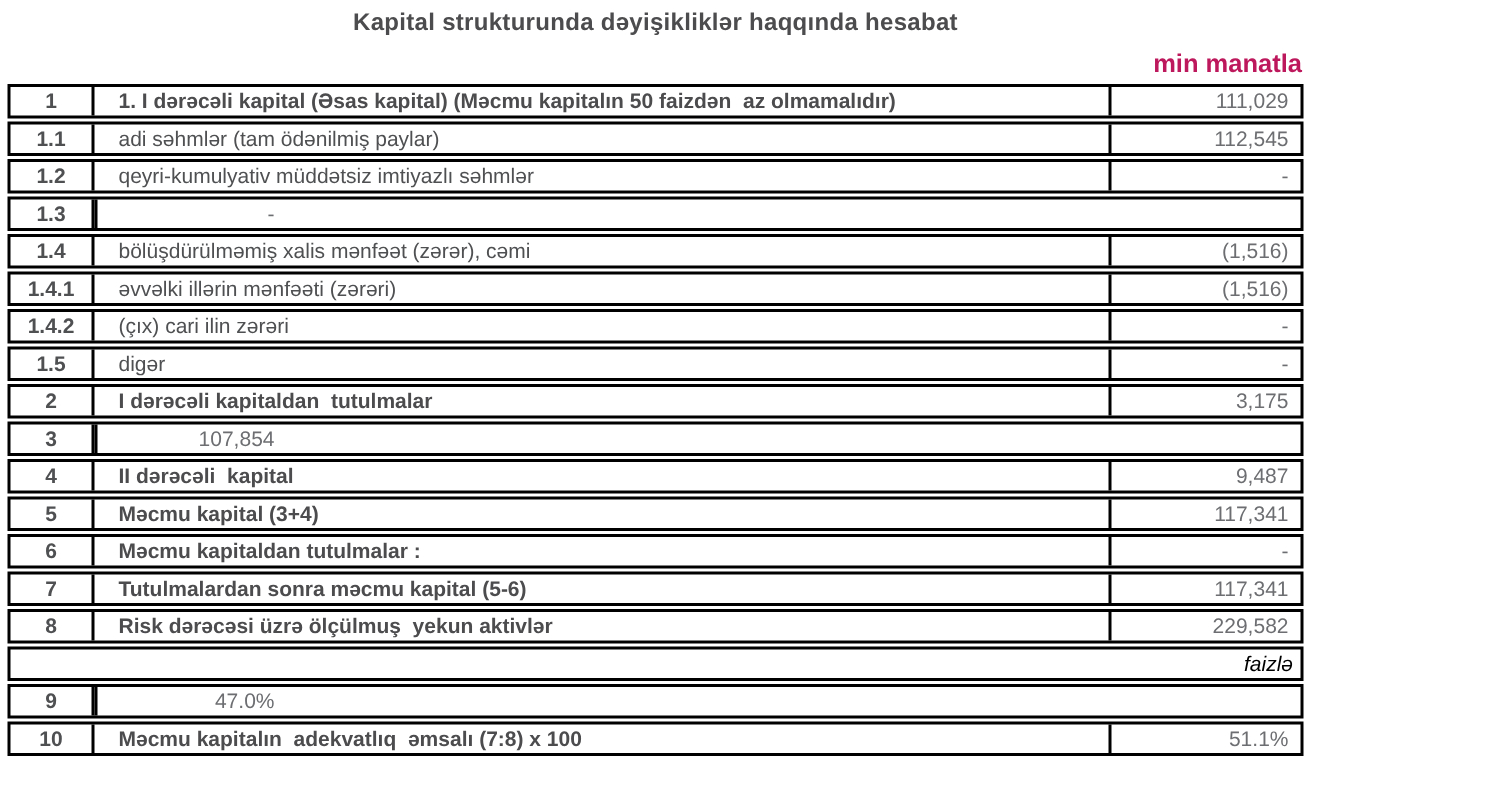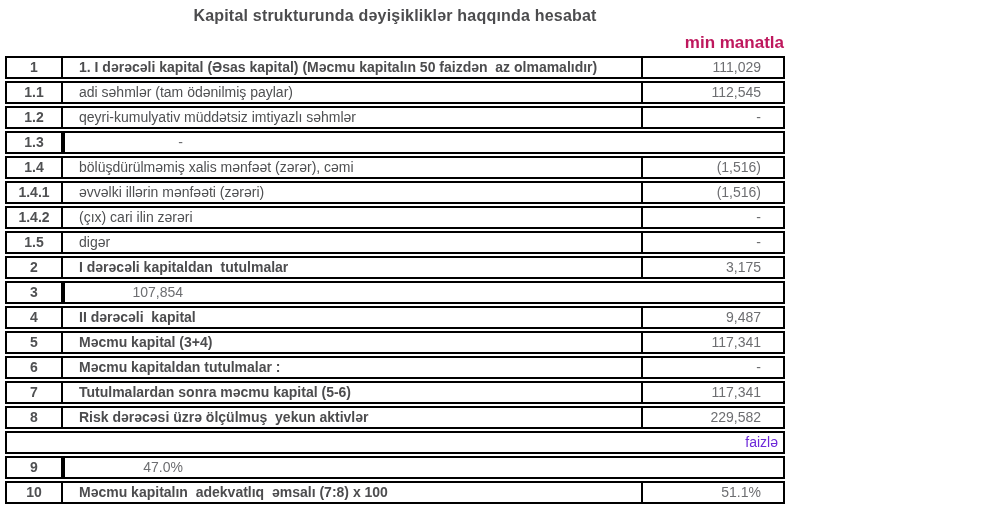--- a/index.html
+++ b/index.html
@@ -2,21 +2,21 @@
 <html><head>
 <meta charset="utf-8">
 <style>
   html, body { margin: 0; padding: 0; background: #ffffff; }
   body {
     width: 1000px; height: 528px;
     font-family: "Liberation Sans", sans-serif;
     color: #4c4c4e;
     overflow: hidden;
   }
-  .sheet { width: 780px; margin-left: 5px; }
+  .sheet { width: 864px; margin-left: 5px; }
   .title {
     margin-top: 7px;
     text-align: center;
     font-size: 16px;
     font-weight: bold;
     color: #4c4c4e;
     letter-spacing: 0.2px;
   }
   .unit {
     margin: 8px 1px 3px 0;
@@ -40,28 +40,29 @@
     flex: none; width: 54px;
     text-align: center;
     font-weight: bold;
     border-right: 2px solid #000000;
   }
   .cell.label { flex: 1; padding-left: 16px; }
   .cell.value {
     flex: none; width: 118px;
     border-left: 2px solid #000000;
     text-align: right;
-    padding-right: 22px;
+    padding-right: 8px;
     color: #6d6e71;
   }
   .row.bold .cell.label { font-weight: bold; color: #4c4c4e; }
   .row.merged { justify-content: flex-end; }
   .row.merged .cell.mlabel {
+    font-style: italic;
     padding-right: 5px;
-    color: #6d28d9;
+    color: #000000;
     margin-left: 44px;
   }
 </style>
 </head>
 <body>
 
 <div class="sheet">
   <div class="title">Kapital strukturunda dəyişikliklər haqqında hesabat</div>
   <div class="unit">min manatla</div>
   <div class="table" id="table">

